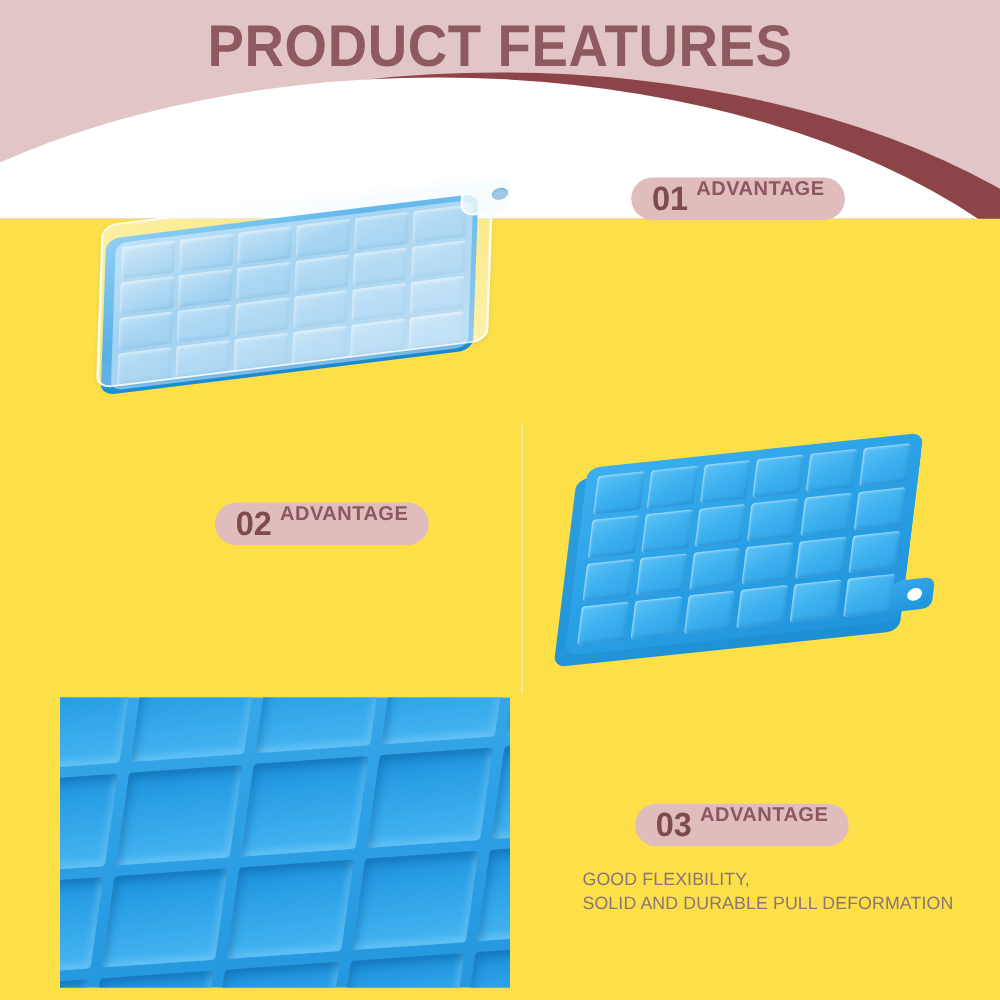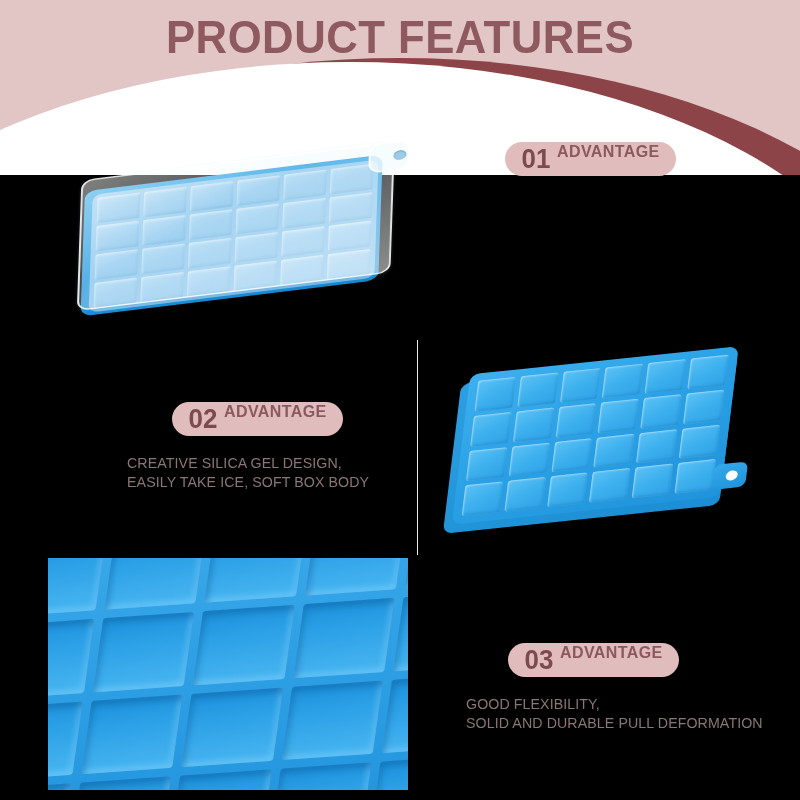--- a/index.html
+++ b/index.html
@@ -5,21 +5,21 @@
   * { margin:0; padding:0; box-sizing:border-box; }
   html, body {
     width:800px; height:800px;
     font-family:"Liberation Sans", sans-serif;
     background:#ffffff;
     overflow:hidden;
   }
   #page {
     position:relative;
     width:800px; height:800px;
-    background:#000000;
+    background:#fde047;
     overflow:hidden;
   }
 
   
   .header-band {
     position:absolute; left:0; top:0;
     width:800px; height:175px;
     background:#e1c6c5;
     overflow:hidden;
   }
@@ -284,22 +284,20 @@
     </div>
   </div>
 
   <div class="divider" style="left:417px; top:340px; width:1px; height:215px;"></div>
 
   <div class="feature" style="left:172px; top:402px; width:300px;">
     <div class="badge">
       <span class="badge-num">02</span>
       <span class="badge-label">ADVANTAGE</span>
     </div>
-    <div class="feature-body" style="margin-left:-45px;">CREATIVE SILICA GEL DESIGN,
-EASILY TAKE ICE, SOFT BOX BODY</div>
   </div>
 
   <div class="tray2-wrap">
     <div class="tray2">
       <div class="tray2-base"></div>
       <div class="tray2-top">
         <div class="tray2-bump"></div>
         <div class="tray2-bump"></div>
         <div class="tray2-bump"></div>
         <div class="tray2-bump"></div>

